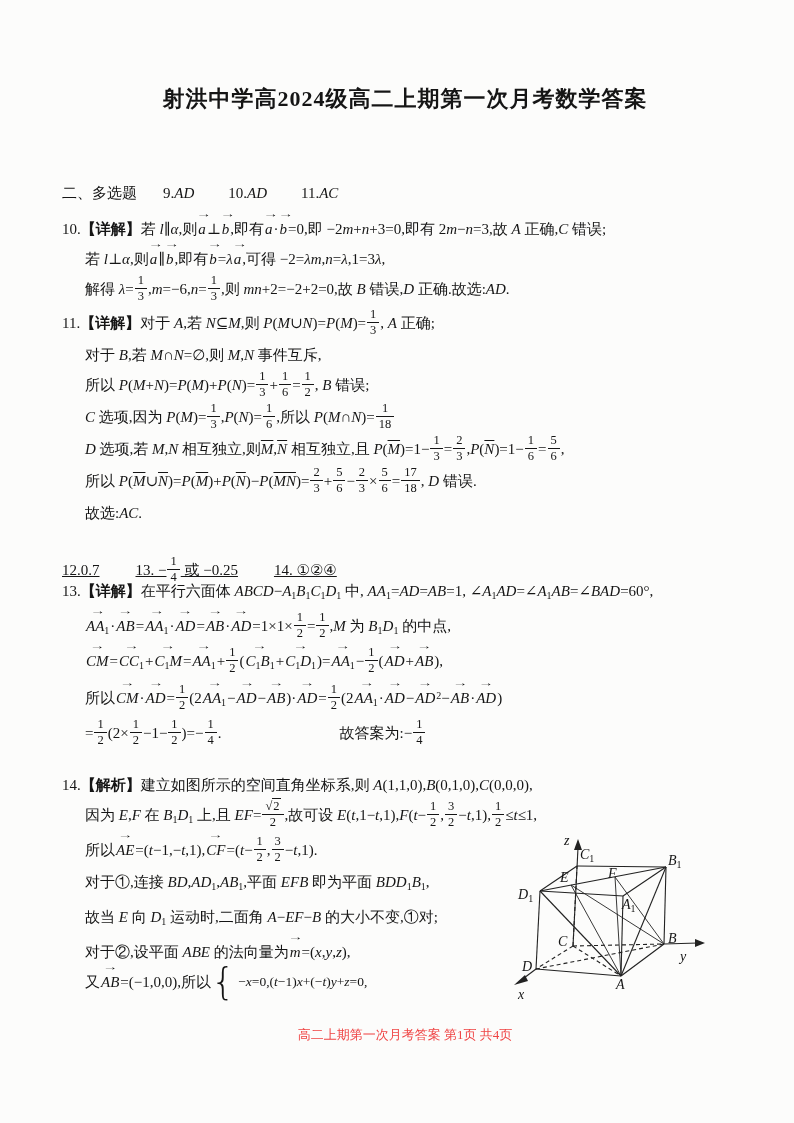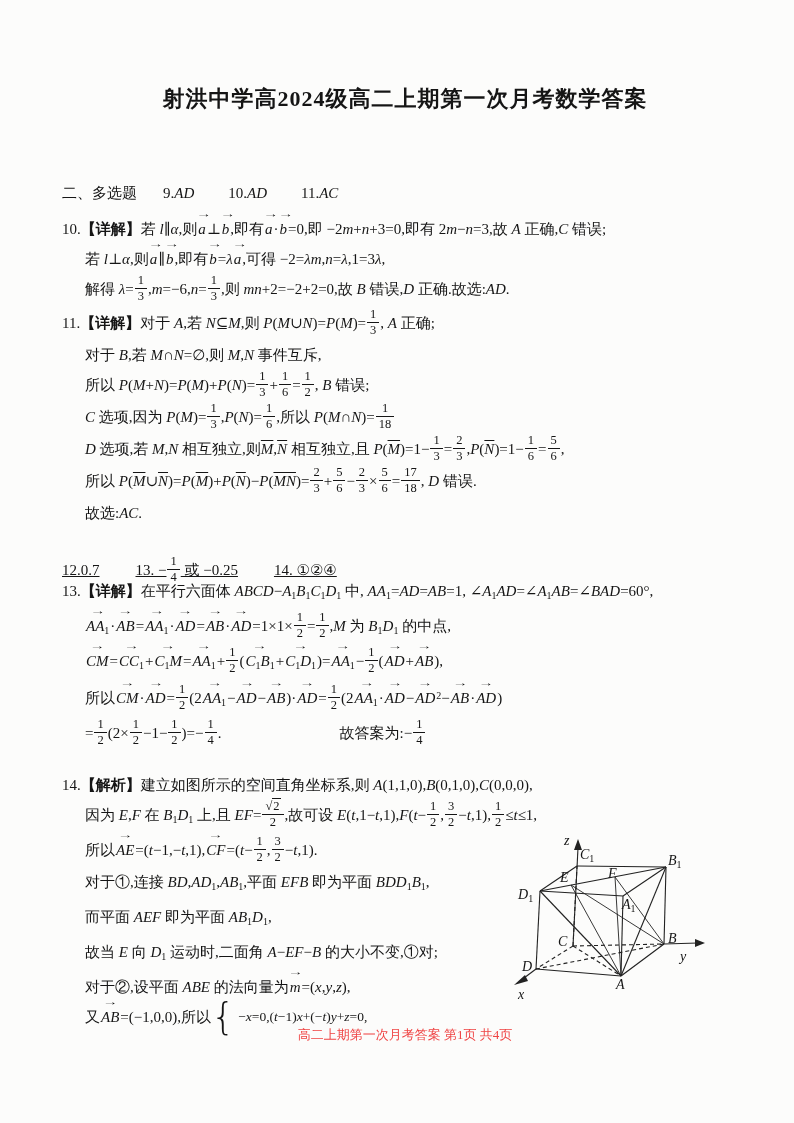--- a/index.html
+++ b/index.html
@@ -210,21 +210,20 @@
             <span class="fden">2</span>
           </span><span>≤<i>t</i>≤1,</span></div>
         <div class="line cont"><span>所以</span><span class="vec"><span class="varr">→</span><span class="vbody"><i>AE</i></span></span><span>=(<i>t</i>−1,−<i>t</i>,1),</span><span class="vec"><span class="varr">→</span><span class="vbody"><i>CF</i></span></span><span>=(<i>t</i>−</span><span class="frac">
             <span class="fnum">1</span>
             <span class="fden">2</span>
           </span><span>,</span><span class="frac">
             <span class="fnum">3</span>
             <span class="fden">2</span>
           </span><span>−<i>t</i>,1).</span></div>
         <div class="line cont"><span>对于①,连接 <i>BD</i>,<i>AD</i><sub>1</sub>,<i>AB</i><sub>1</sub>,平面 <i>EFB</i> 即为平面 <i>BDD</i><sub>1</sub><i>B</i><sub>1</sub>,</span></div>
-        <div class="line cont"><span>而平面 <i>AEF</i> 即为平面 <i>AB</i><sub>1</sub><i>D</i><sub>1</sub>,</span></div>
         <div class="line cont"><span>故当 <i>E</i> 向 <i>D</i><sub>1</sub> 运动时,二面角 <i>A</i>−<i>EF</i>−<i>B</i> 的大小不变,①对;</span></div>
         <div class="line cont"><span>对于②,设平面 <i>ABE</i> 的法向量为</span><span class="vec"><span class="varr">→</span><span class="vbody"><i>m</i></span></span><span>=(<i>x</i>,<i>y</i>,<i>z</i>),</span></div>
         <div class="line cont"><span>又</span><span class="vec"><span class="varr">→</span><span class="vbody"><i>AB</i></span></span><span>=(−1,0,0),所以</span><span class="cases">
             <span class="cbr">{</span>
             <span class="crows">
               <span class="crow">−<i>x</i>=0,</span>
               <span class="crow">(<i>t</i>−1)<i>x</i>+(−<i>t</i>)<i>y</i>+<i>z</i>=0,</span>
             </span>
           </span></div>
       </div>

